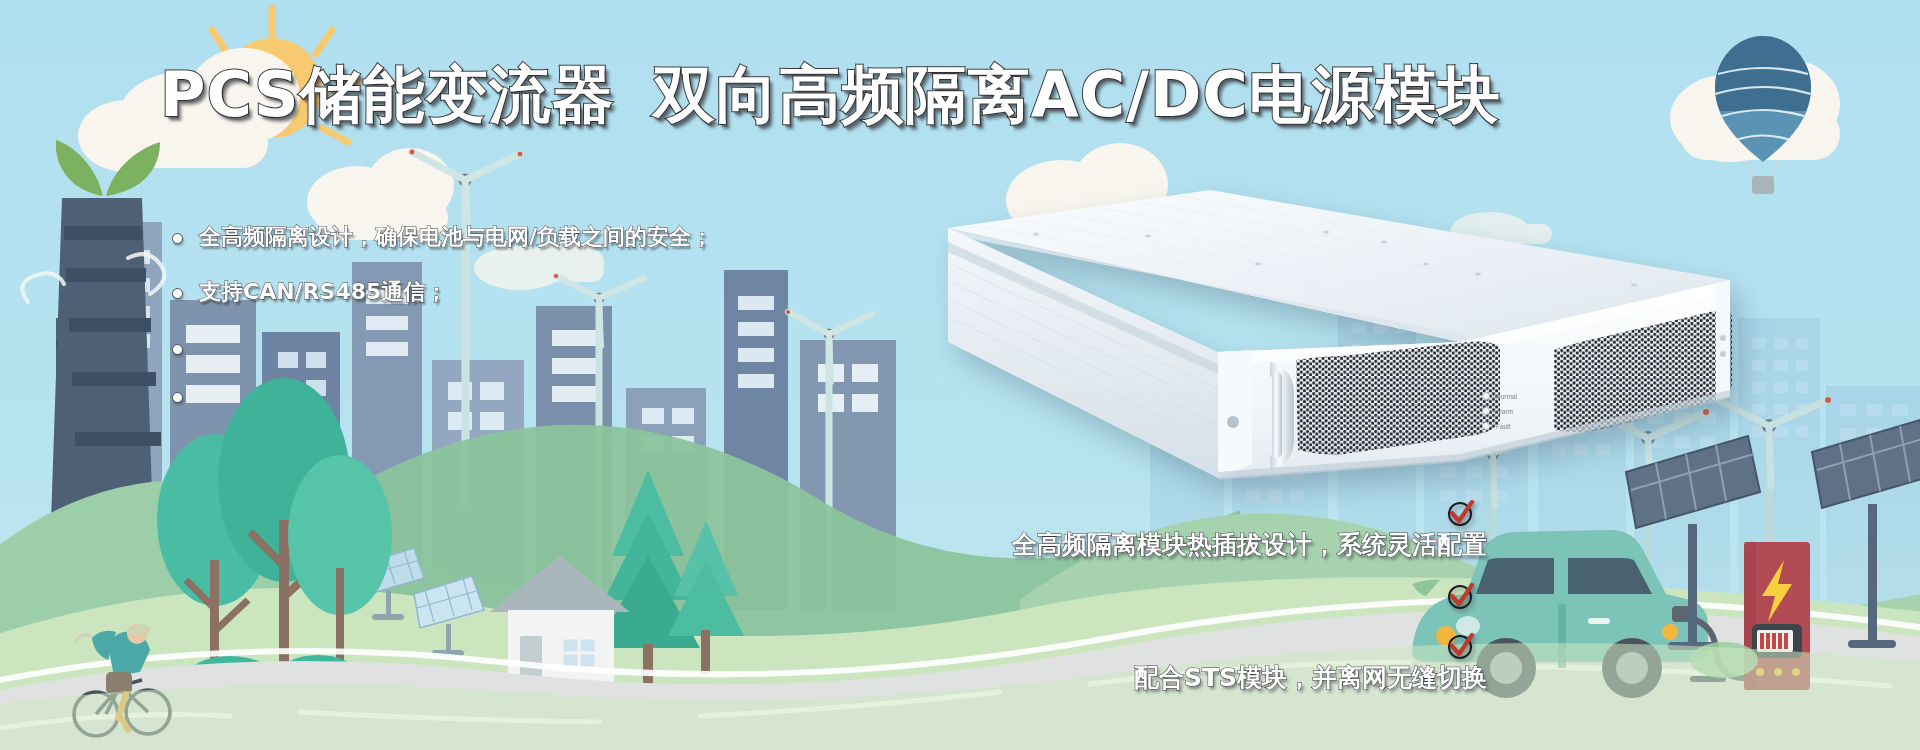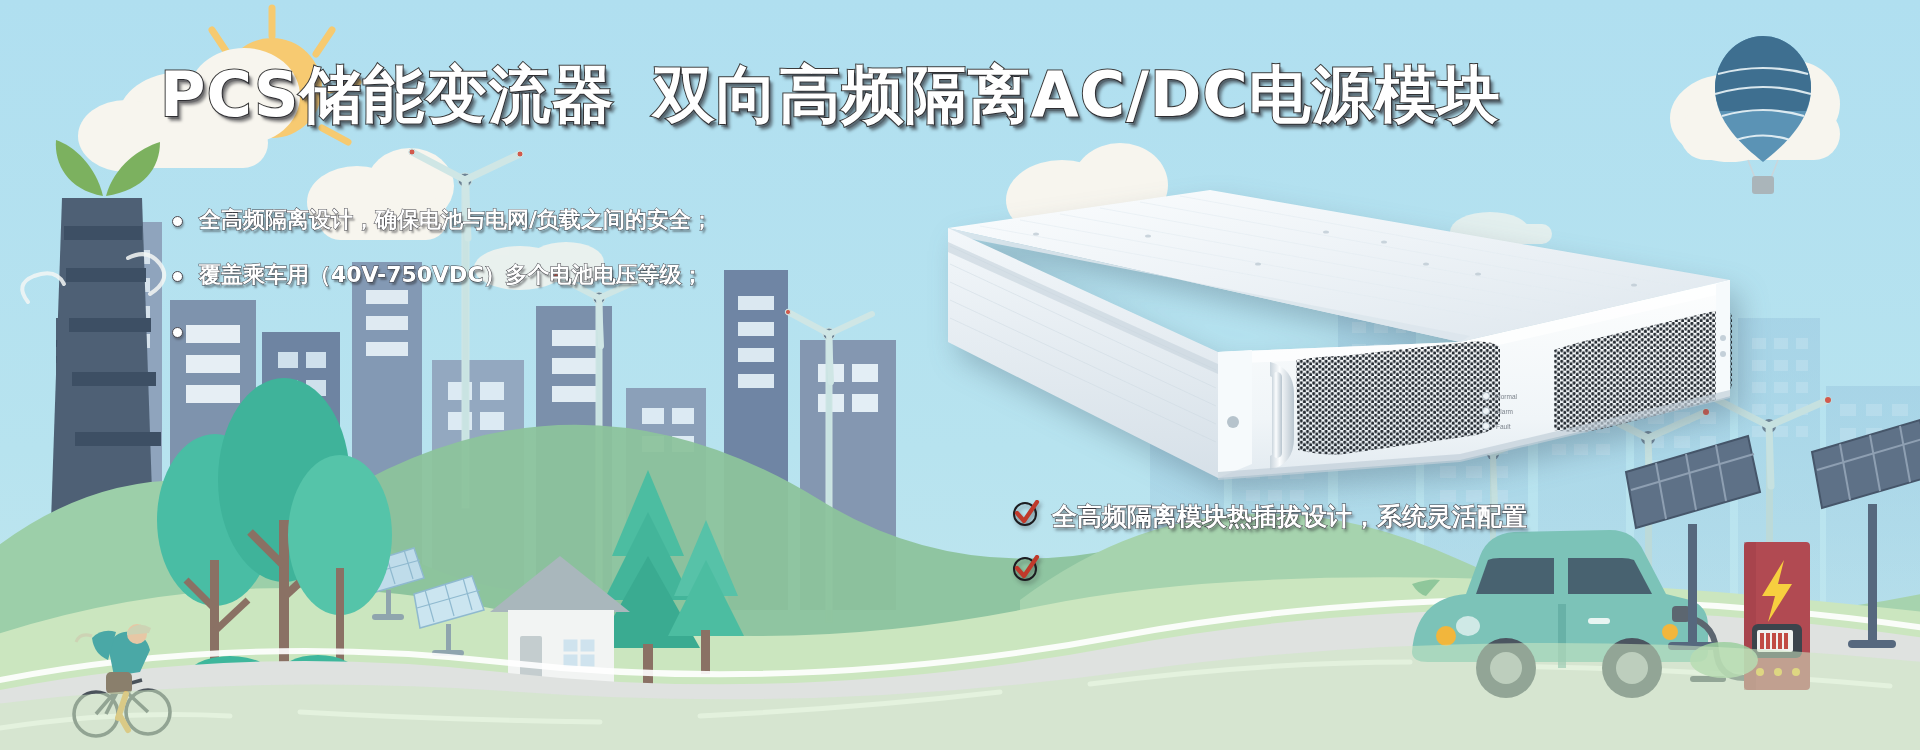--- a/index.html
+++ b/index.html
@@ -35,21 +35,21 @@
     text-shadow:
        4px 5px 3px rgba(40,40,45,0.50),
        2px 3px 1px rgba(40,40,45,0.35);
     font-family:"DejaVu Sans","Liberation Sans",sans-serif;
   }
   #title .gap { display:inline-block; width:38px; }
 
   
   #bullets {
     position:absolute;
-    left:172px; top:205px;
+    left:172px; top:222px;
     z-index:40;
     width:760px;
   }
   .bullet {
     display:flex;
     align-items:flex-start;
     margin-bottom:26px;
   }
   .bullet .dot {
     flex:0 0 auto;
@@ -73,22 +73,23 @@
   }
 
   
   #checks {
     position:absolute;
     left:1012px; top:500px;
     z-index:40;
   }
   .check-row {
     display:flex;
-    align-items:flex-start;
+    align-items:flex-end;
     margin-bottom:22px;
+    flex-direction:column;
   }
   .check-row .cbox {
     flex:0 0 auto;
     position:relative;
     width:28px; height:28px;
     margin-right:12px;
     filter:drop-shadow(2px 3px 2px rgba(40,40,45,0.4));
   }
   .check-row .ctext {
     font-size:25px;
@@ -755,21 +756,24 @@
     <div id="title"><span>PCS储能变流器</span><span class="gap"></span><span>双向高频隔离AC/DC电源模块</span></div>
   </div>
 
   <div id="bullets">
     <div class="bullet">
       <span class="dot"></span>
       <span class="btext">全高频隔离设计，确保电池与电网/负载之间的安全；</span>
     </div>
     <div class="bullet">
       <span class="dot"></span>
-      <span class="btext">覆盖乘车用（40V-750VDC）多个电池电压等级；</span>
+      <span class="btext">支持CAN/RS485通信；</span>
+    </div>
+    <div class="bullet">
+      <span class="dot"></span>
     </div>
     <div class="bullet">
       <span class="dot"></span>
     </div>
   </div>
 
   <div id="checks">
     <div class="check-row">
       <span class="cbox">
         <svg viewBox="0 0 28 28" width="28" height="28" xmlns="http://www.w3.org/2000/svg">
@@ -780,15 +784,24 @@
       <span class="ctext">全高频隔离模块热插拔设计，系统灵活配置</span>
     </div>
     <div class="check-row">
       <span class="cbox">
         <svg viewBox="0 0 28 28" width="28" height="28" xmlns="http://www.w3.org/2000/svg">
           <circle cx="13" cy="14" r="11" fill="none" stroke="#1c1c20" stroke-width="2"></circle>
           <path d="M5 13 L12 21 L25 2" fill="none" stroke="#c0392b" stroke-width="4.2" stroke-linecap="round" stroke-linejoin="round"></path>
         </svg>
       </span>
     </div>
+    <div class="check-row">
+      <span class="cbox">
+        <svg viewBox="0 0 28 28" width="28" height="28" xmlns="http://www.w3.org/2000/svg">
+          <circle cx="13" cy="14" r="11" fill="none" stroke="#1c1c20" stroke-width="2"></circle>
+          <path d="M5 13 L12 21 L25 2" fill="none" stroke="#c0392b" stroke-width="4.2" stroke-linecap="round" stroke-linejoin="round"></path>
+        </svg>
+      </span>
+      <span class="ctext">配合STS模块，并离网无缝切换</span>
+    </div>
   </div>
 
 </div>
 
 </body></html>

